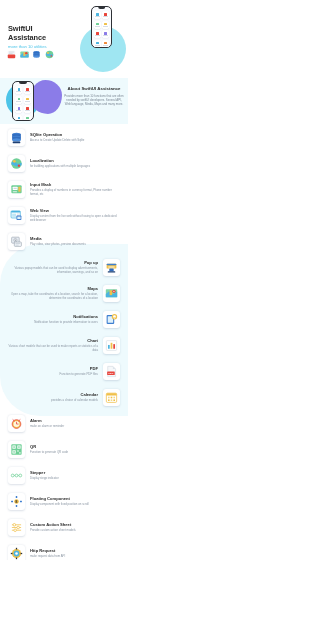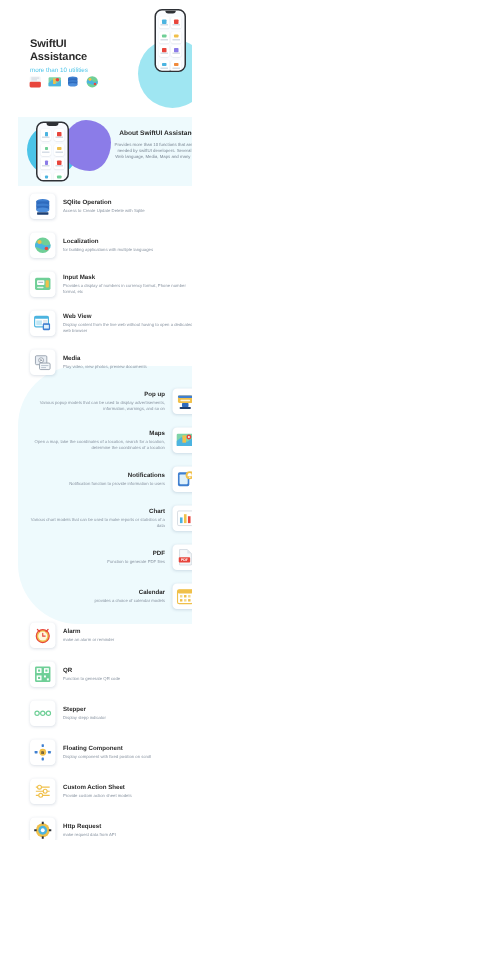--- a/index.html
+++ b/index.html
@@ -3,21 +3,21 @@
 <meta charset="utf-8">
 <style>
   * { margin:0; padding:0; box-sizing:border-box; }
   html,body { width:128px; height:640px; }
   body {
     font-family:"Liberation Sans", sans-serif;
     background:#ffffff;
     overflow:hidden;
     position:relative;
   }
-  .page { width:128px; height:560px; position:relative; overflow:hidden;margin-left:12px; }
+  .page { width:128px; height:560px; position:relative; overflow:hidden; }
 
   
   .hero { position:relative; height:78px; background:#ffffff; overflow:hidden; }
   .hero-circle {
     position:absolute; right:2px; top:26px;
     width:46px; height:46px; border-radius:50%;
     background:#9fe6f2;
   }
   .hero-text { position:absolute; left:8px; top:24px; width:62px; }
   .hero-title {

